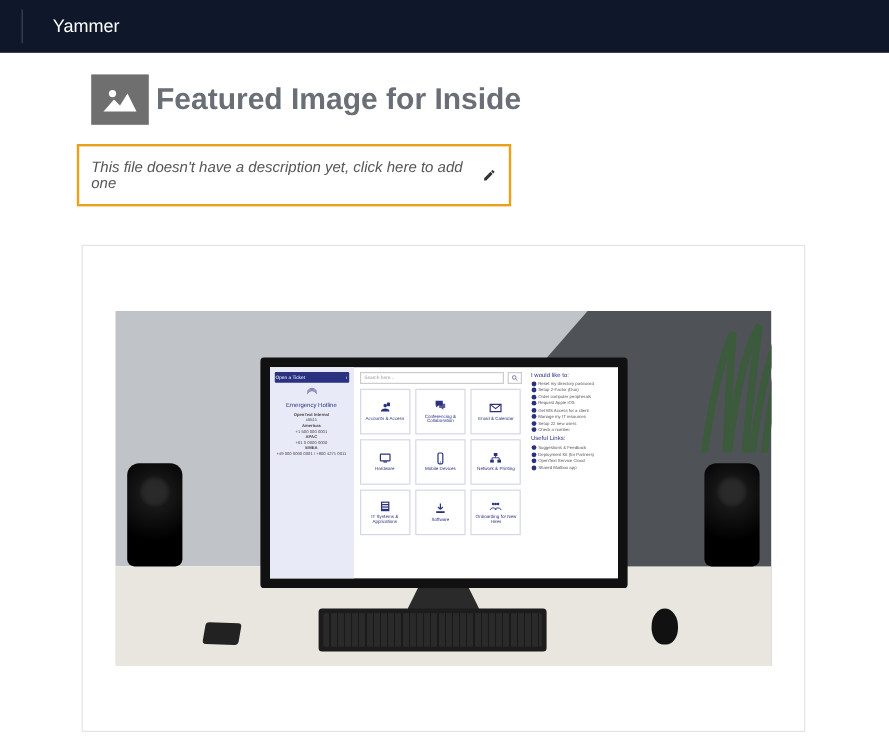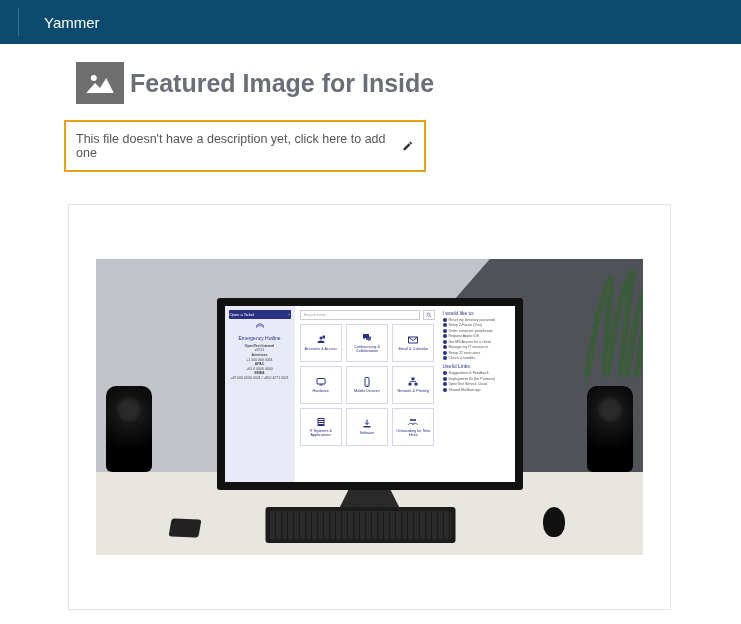--- a/index.html
+++ b/index.html
@@ -6,21 +6,21 @@
     body {
       font-family: "Segoe UI", Arial, sans-serif;
       background: #fff;
       color: #333;
       width: 741px;
       height: 624px;
       overflow: hidden;
     }
     .navbar {
       height: 44px;
-      background: #0c4a6e;
+      background: #0f172a;
       display: flex;
       align-items: center;
       position: relative;
     }
     .navbar-divider {
       position: absolute;
       left: 18px;
       top: 8px;
       bottom: 8px;
       width: 1px;
@@ -56,20 +56,21 @@
     .description-box {
       margin: 6px 0 0 64px;
       width: 362px;
       border: 2px solid #e8a11b;
       padding: 10px 10px;
       display: flex;
       align-items: center;
       gap: 6px;
       font-size: 12.5px;
       color: #555;
+      font-style: italic;
     }
     .description-box svg { width: 12px; height: 12px; }
     .preview-frame {
       margin: 32px 0 0 68px;
       width: 603px;
       height: 406px;
       border: 1px solid #e4e4e4;
       background: #fff;
       display: flex;
       align-items: center;

